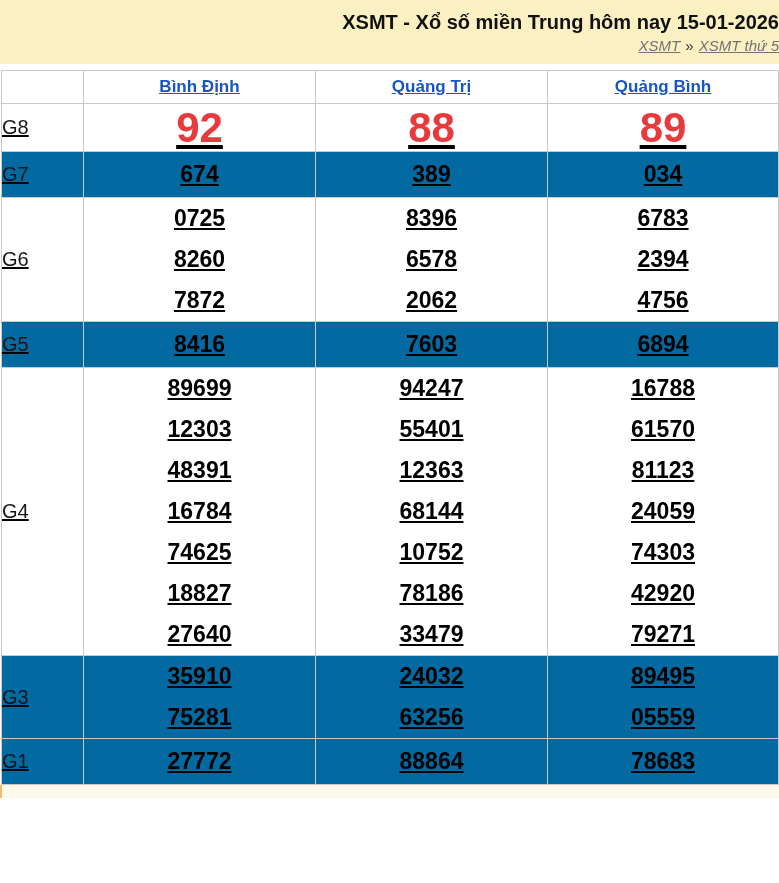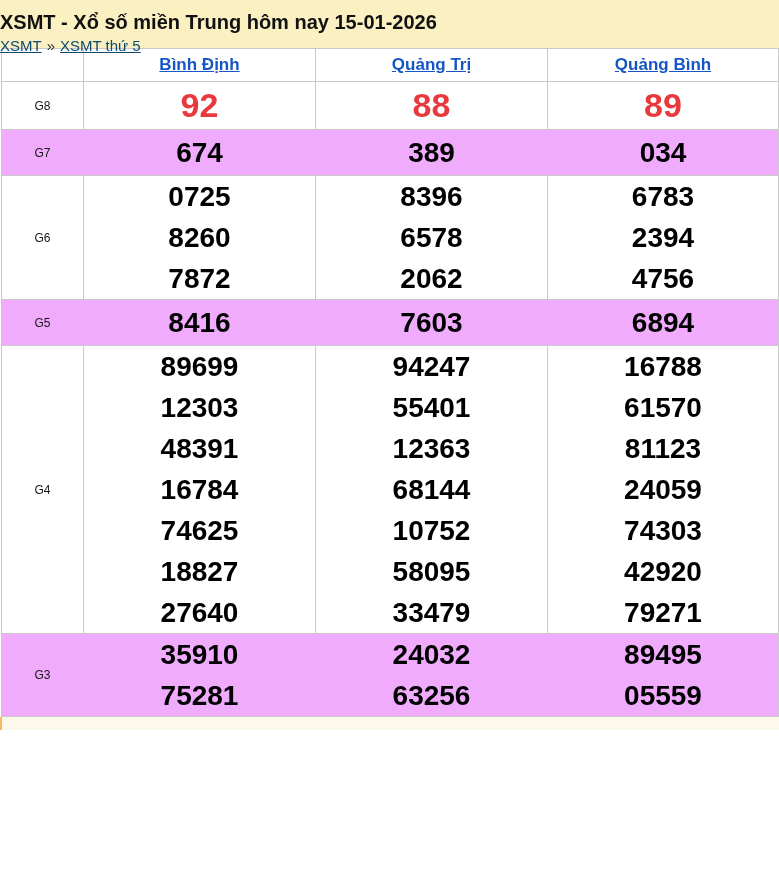--- a/index.html
+++ b/index.html
@@ -6,79 +6,79 @@
   body {
     width:779px; height:883px; overflow:hidden;
     background:#ffffff;
     font-family:"Liberation Sans","DejaVu Sans",sans-serif;
     -webkit-font-smoothing:antialiased;
   }
 
   
   .top-banner {
     background:#faf0c2;
-    height:48px;
-    text-align:left;
+    height:64px;
+    text-align:right;
   }
   .page-title {
     margin:0; padding-top:11px;
     font-size:20px; font-weight:bold; color:#111111;
     letter-spacing:0;
   }
   .breadcrumb {
     margin-top:3px;
     font-size:15px; color:#333333;
   }
   .breadcrumb a {
-    color:#0c4a6e; text-decoration:underline; cursor:pointer; font-weight:normal;
+    color:#737373; text-decoration:underline; cursor:pointer; font-weight:normal;font-style:italic;
   }
   .breadcrumb .sep { margin:0 5px; color:#333333; }
 
   
   table.results {
     border-collapse:collapse;
     width:777px;
-    margin:0 1px 0 1px;
+    margin:6px 1px 0 1px;
     table-layout:fixed;
+    text-decoration:underline;
   }
   table.results th, table.results td {
     border:1px solid #c9c9c9;
     padding:0;
   }
   table.results th {
     height:32px;
     font-size:17px;
     background:#ffffff;
     text-align:center;
   }
   table.results th a {
     color:#1656c4; font-weight:bold; text-decoration:underline; cursor:pointer;
   }
   td.prize {
-    text-align:center;
-    font-size:12px;
+    font-size:20px;
     font-weight:normal;
     color:#161616;
   }
   td.cell {
     text-align:center;
     font-weight:bold;
     color:#000000;
     vertical-align:middle;
   }
   .line {
-    font-size:28px;
+    font-size:23px;
     line-height:41px;
   }
-  tr.alt { background:#f0abfc; }
+  tr.alt { background:#0369a1; }
   tr.single td { height:45px; }
   tr.big-red td { height:47px; }
   tr.big-red .line {
     color:#e8393d;
-    font-size:34px;
+    font-size:42px;
     line-height:47px;
   }
 
   
   .bottom-strip {
     position:relative;
     height:13px;
     margin-top:0;
     background:#fcf9ea;
     border-left:2px solid #f5bb66;
@@ -179,21 +179,21 @@
       <div class="line">74625</div>
       <div class="line">18827</div>
       <div class="line">27640</div>
     </td>
     <td class="cell">
       <div class="line">94247</div>
       <div class="line">55401</div>
       <div class="line">12363</div>
       <div class="line">68144</div>
       <div class="line">10752</div>
-      <div class="line">58095</div>
+      <div class="line">78186</div>
       <div class="line">33479</div>
     </td>
     <td class="cell">
       <div class="line">16788</div>
       <div class="line">61570</div>
       <div class="line">81123</div>
       <div class="line">24059</div>
       <div class="line">74303</div>
       <div class="line">42920</div>
       <div class="line">79271</div>
@@ -210,20 +210,32 @@
       <div class="line">24032</div>
       <div class="line">63256</div>
     </td>
     <td class="cell">
       <div class="line">89495</div>
       <div class="line">05559</div>
     </td>
   </tr>
 
 
+  <tr class="alt single">
+    <td class="prize">G1</td>
+    <td class="cell">
+          <div class="line">27772</div>
+        </td>
+    <td class="cell">
+          <div class="line">88864</div>
+        </td>
+    <td class="cell">
+          <div class="line">78683</div>
+        </td>
+  </tr>
 
 </tbody>
   </table>
 
 <div class="bottom-strip">
   
   
   
   
   

